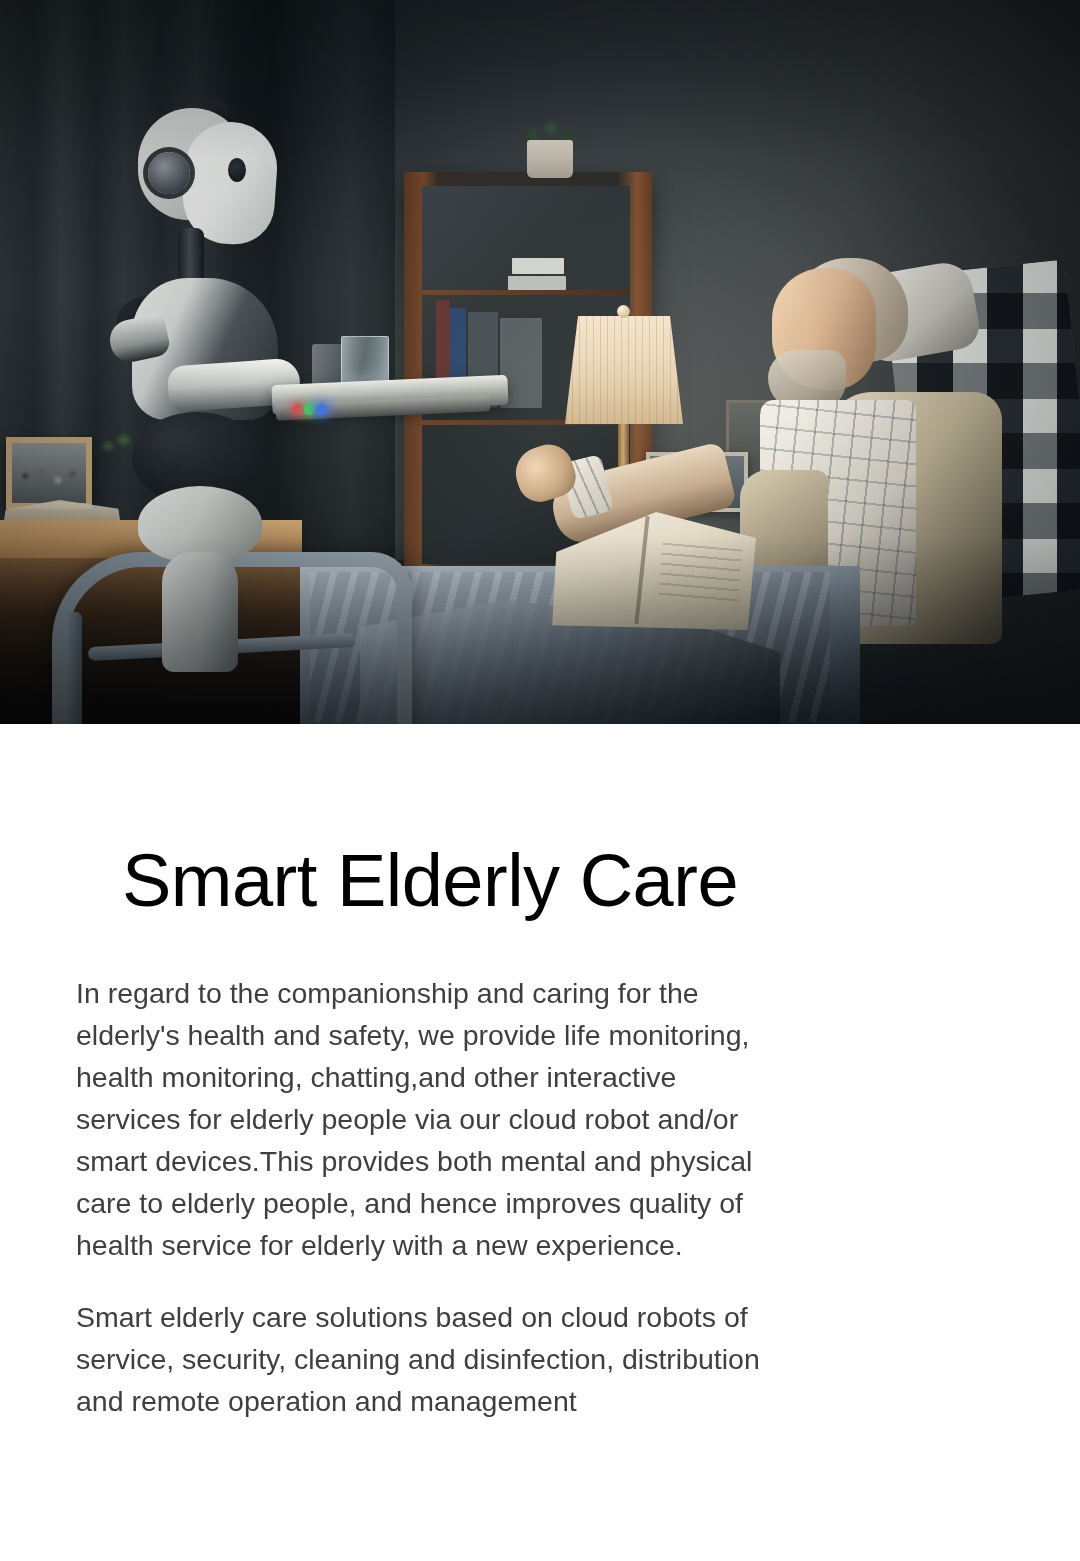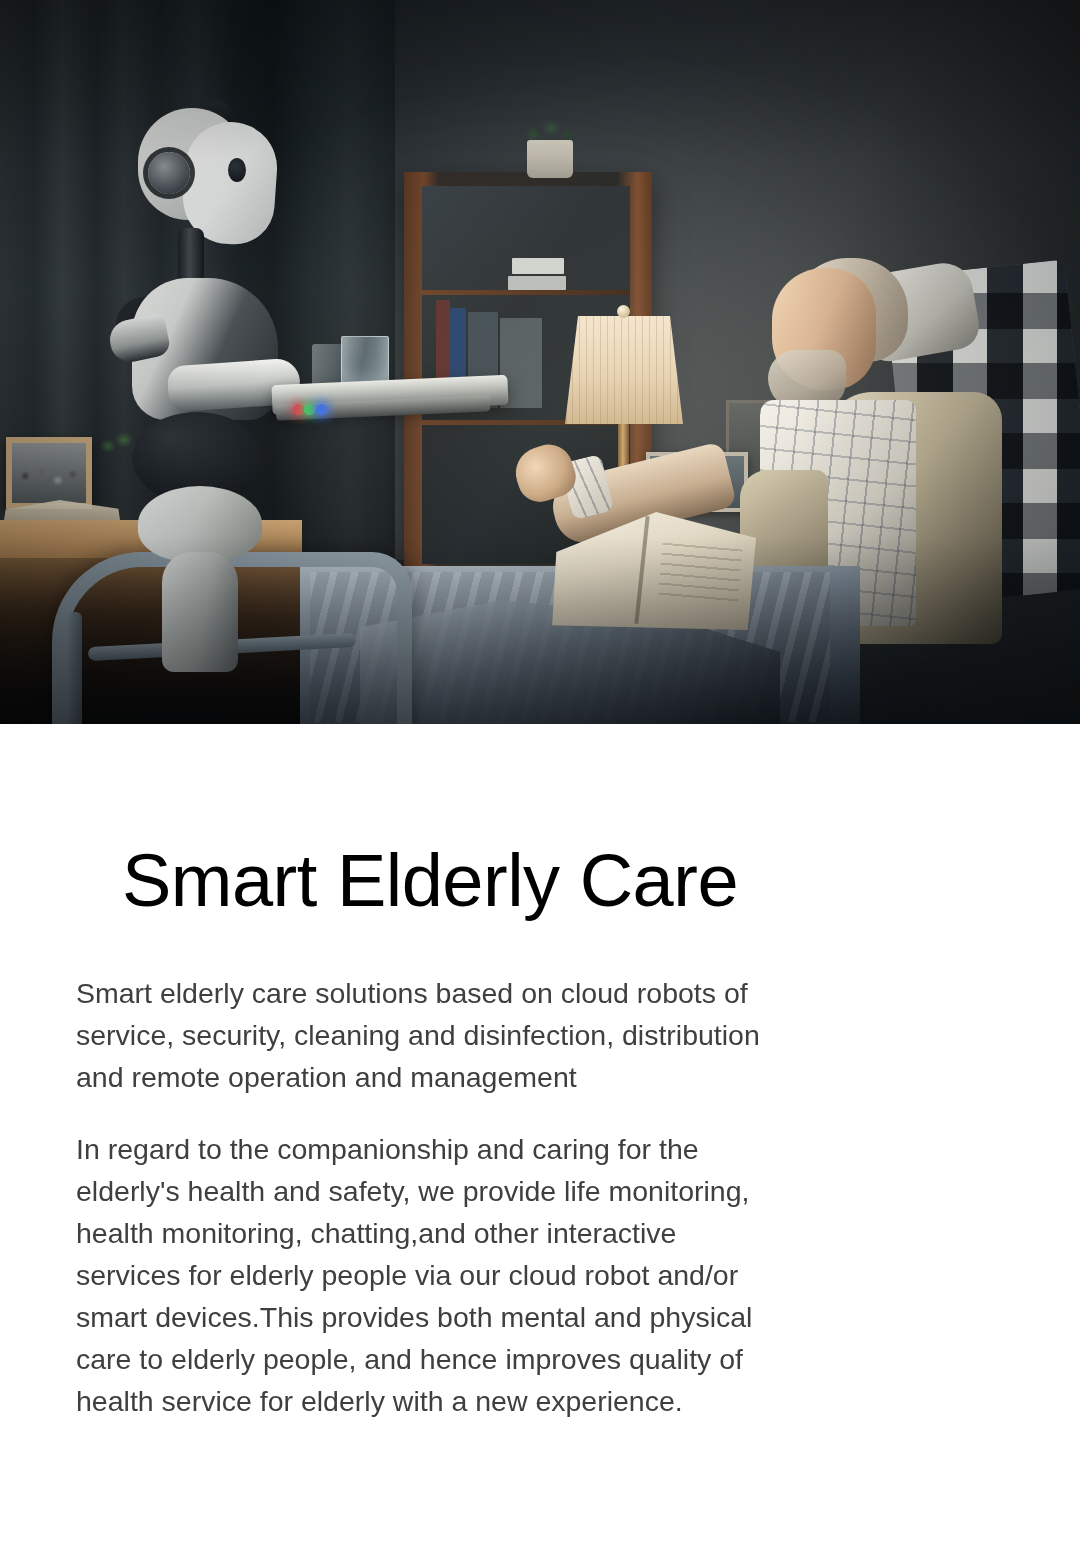--- a/index.html
+++ b/index.html
@@ -547,16 +547,16 @@
   <div class="led g"></div>
   <div class="led b"></div>
 
   <div class="photo-grade"></div>
 </div>
 
 <div class="content">
   <h1 class="page-title">Smart Elderly Care</h1>
 
   <div class="body-copy">
+    <p>In regard to the companionship and caring for the elderly's health and safety, we provide life monitoring, health monitoring, chatting,and other interactive services for elderly people via our cloud robot and/or smart devices.This provides both mental and physical care to elderly people, and hence improves quality of health service for elderly with a new experience.</p>
     <p>Smart elderly care solutions based on cloud robots of service, security, cleaning and disinfection, distribution and remote operation and management</p>
-    <p>In regard to the companionship and caring for the elderly's health and safety, we provide life monitoring, health monitoring, chatting,and other interactive services for elderly people via our cloud robot and/or smart devices.This provides both mental and physical care to elderly people, and hence improves quality of health service for elderly with a new experience.</p>
   </div>
 </div>
 
 </body></html>

